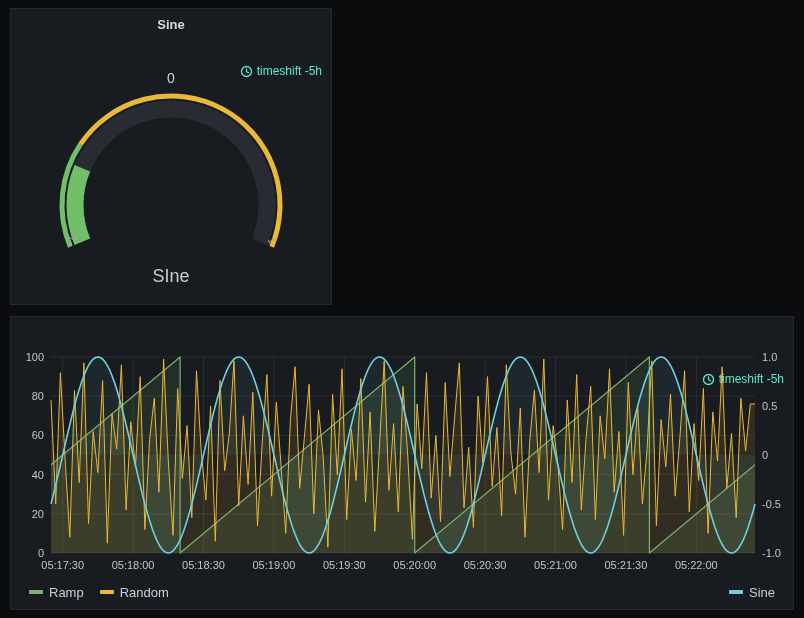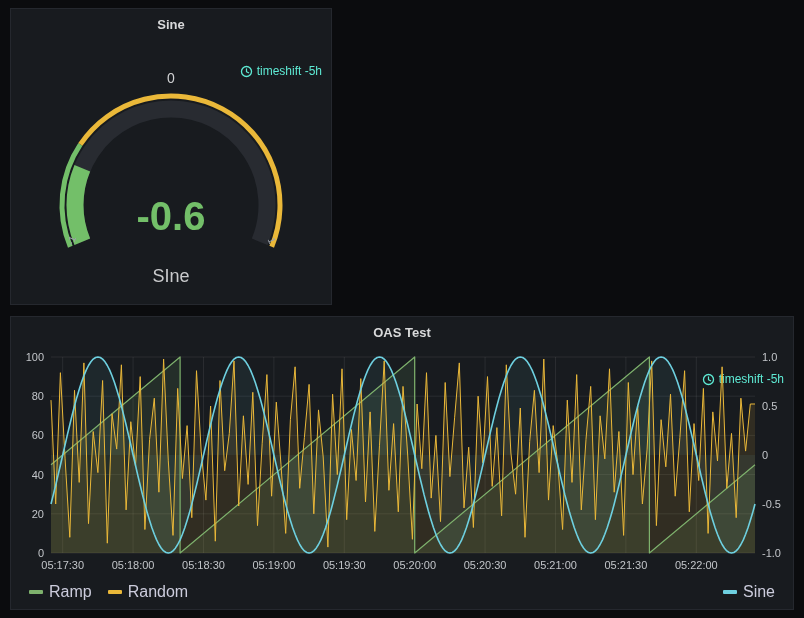--- a/index.html
+++ b/index.html
@@ -53,21 +53,21 @@
   #graph-svg{position:absolute;left:0;top:30px}
   #graph-svg text{font-family:"Liberation Sans",sans-serif}
   .legend{
     position:absolute;left:0;right:0;bottom:8px;height:18px;
     display:flex;justify-content:space-between;align-items:center;
     padding:0 18px;
   }
   .legend-group{display:flex;align-items:center;gap:16px}
   .legend-item{display:flex;align-items:center;gap:6px;cursor:pointer}
   .swatch{display:inline-block;width:14px;height:4px;border-radius:1px;background:#888}
-  .legend-label{font-size:16px;color:#ccccdc}
+  .legend-label{font-size:13px;color:#ccccdc}
 </style>
 </head>
 <body>
 
 <div class="stage">
 
   <section class="panel panel-gauge">
     <header class="panel-header">
       <h2 class="panel-title">Sine</h2>
       <span class="timeshift">
@@ -78,29 +78,27 @@
         <span>timeshift -5h</span>
       </span>
     </header>
     <svg id="gauge-svg" width="320" height="226" viewBox="0 0 320 226">
         <path d="M59.30,207.71 A109,109 0 0,1 69.37,105.44" stroke="#73BF69" stroke-width="5" fill="none"></path>
         <path d="M69.37,105.44 A109,109 0 0,1 260.70,207.71" stroke="#EAB839" stroke-width="5" fill="none"></path>
         <path d="M71.31,202.74 A96,96 0 1,1 248.69,202.74" stroke="#282b31" stroke-width="17" fill="none"></path>
         <path d="M71.31,202.74 A96,96 0 0,1 71.31,129.26" stroke="#73BF69" stroke-width="17" fill="none"></path>
       </svg>
     <div class="gauge-top-tick">0</div>
-    <div class="gauge-value" style="color: rgb(115, 191, 105);">-0.6</div>
     <span class="gauge-min">-1</span>
     <span class="gauge-max">1</span>
     <div class="gauge-field">SIne</div>
   </section>
 
   <section class="panel panel-graph">
     <header class="panel-header">
-      <h2 class="panel-title">OAS Test</h2>
       <span class="timeshift">
         <svg width="13" height="13" viewBox="0 0 14 14">
           <circle cx="7" cy="7" r="5.4" fill="none" stroke="currentColor" stroke-width="1.4"></circle>
           <path d="M7 4.1 L7 7.2 L9.3 8.4" fill="none" stroke="currentColor" stroke-width="1.3" stroke-linecap="round" stroke-linejoin="round"></path>
         </svg>
         <span>timeshift -5h</span>
       </span>
     </header>
     <svg id="graph-svg" width="782" height="232" viewBox="0 0 782 232">
         <g>

